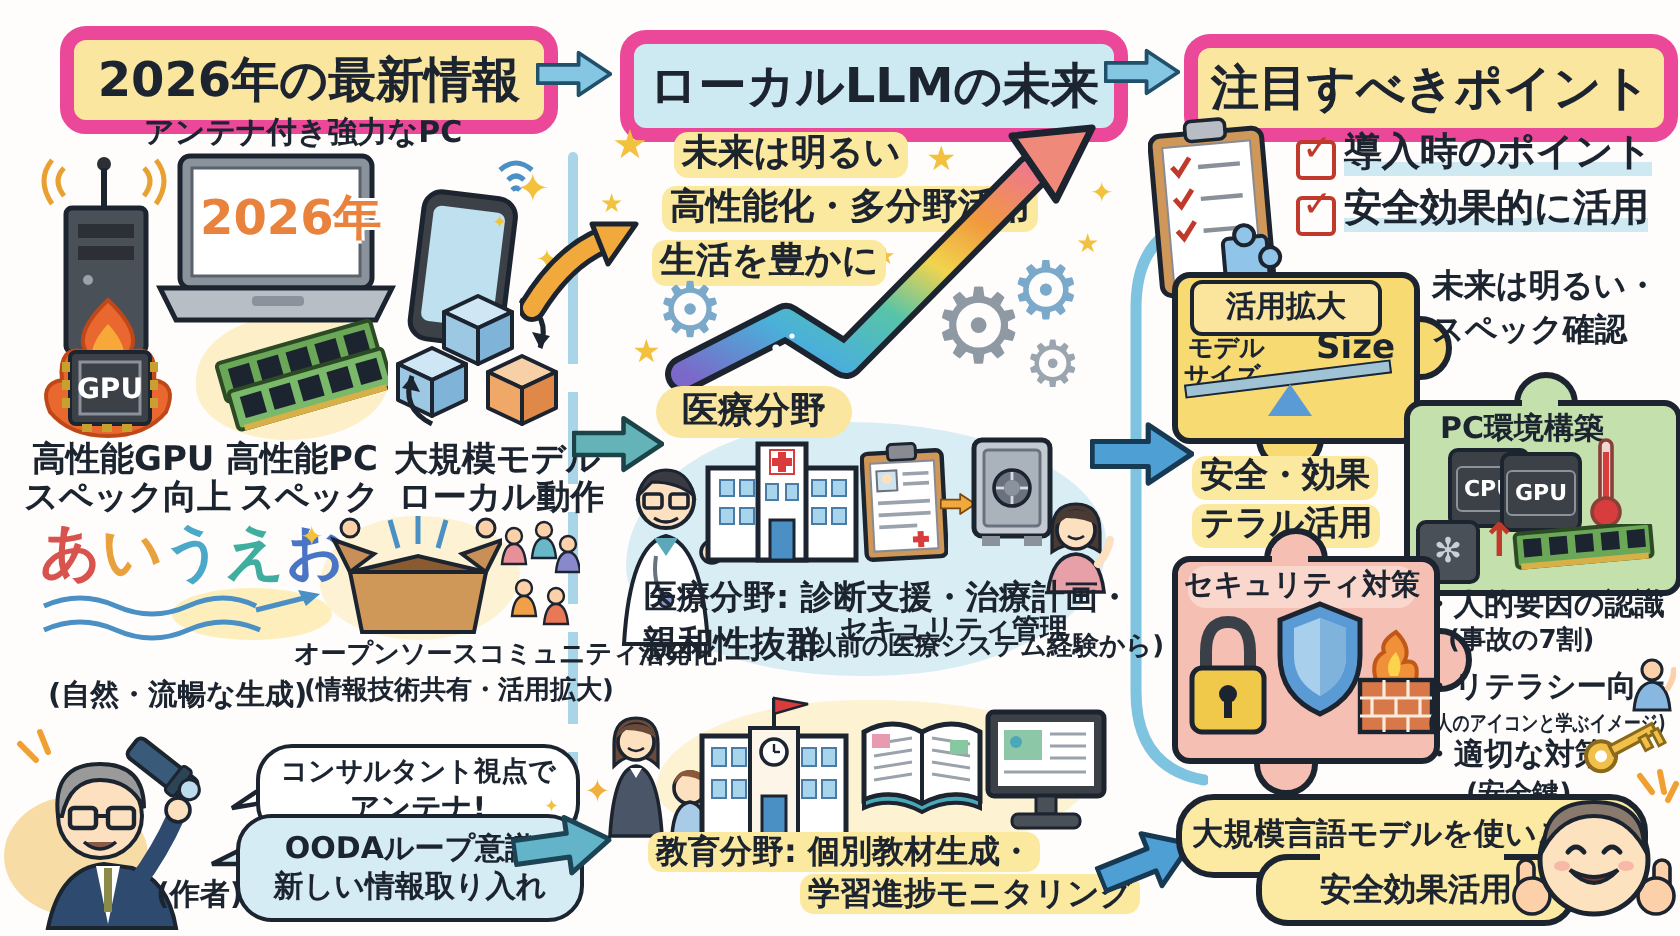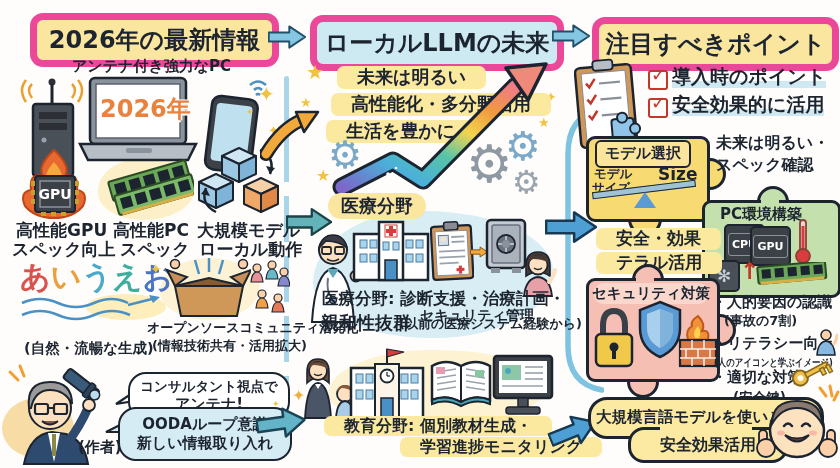--- a/index.html
+++ b/index.html
@@ -1,20 +1,20 @@
 <!DOCTYPE html>
 <html><head>
 <meta charset="utf-8">
 <style>
   html,body{margin:0;padding:0;}
   body{font-family:"DejaVu Sans","Liberation Sans",sans-serif;background:#ffffff;}
   #stage{position:relative;width:840px;height:468px;background:#fefdfb;overflow:hidden;color:#1c2430;}
   .abs{position:absolute;}
   .t{position:absolute;font-weight:700;color:#1c2430;white-space:nowrap;line-height:1.15;}
-  .hl{background:#fce9a0;border-radius:7px;padding:1px 20px;}
+  .hl{background:#fce9a0;border-radius:7px;padding:1px 4px;}
   .ttl{position:absolute;display:flex;align-items:center;justify-content:center;
        border:7px solid #ec4899;border-radius:13px;font-weight:800;font-size:24px;}
   .blob{position:absolute;}
   .star{position:absolute;color:#f2c23e;line-height:1;font-weight:400;}
   .chkbox{position:absolute;width:16px;height:16px;border:2.5px solid #c0392b;border-radius:3px;}
   .chktick{position:absolute;color:#c0392b;font-weight:800;}
   .chktxt{box-shadow:inset 0 -7px 0 #cfe9f2;}
   .chip{position:absolute;background:#3c4148;border:2.5px solid #1c2430;border-radius:5px;
         display:flex;align-items:center;justify-content:center;}
   .chip .inner{color:#fff;font-size:11px;font-weight:700;border:1.5px solid #8a929c;border-radius:3px;padding:4px 3px;}
@@ -495,21 +495,21 @@
   <div class="chkbox" style="left:648px;top:98px;"></div>
   <span class="chktick" style="left:651px;top:92px;font-size:18px;">✓</span>
   <span class="t chktxt" style="left:672px;top:94px;font-size:19px;">安全効果的に活用</span>
 
   <div class="knob" style="left:694px;top:158px;width:26px;height:26px;background:#f8da72;"></div>
   <div class="knob" style="left:628px;top:202px;width:28px;height:28px;background:#f8da72;"></div>
   <div class="puz" style="left:586px;top:136px;width:118px;height:80px;background:#f8da72;"></div>
   <div class="patch" style="left:696px;top:164px;width:8px;height:16px;background:#f8da72;"></div>
   <div class="patch" style="left:634px;top:205px;width:18px;height:10px;background:#f8da72;"></div>
   <div class="t" style="left:595px;top:140px;width:92px;height:24px;border:2.5px solid #1c2430;border-radius:6px;background:#fbe59c;display:flex;align-items:center;justify-content:center;font-size:15px;">
-    <span>モデル選択</span>
+    <span>活用拡大</span>
   </div>
   <span class="t" style="left:594px;top:167px;font-size:12.5px;">モデル</span>
   <span class="t" style="left:592px;top:181px;font-size:12.5px;">サイズ</span>
   <span class="t" style="left:658px;top:165px;font-size:17px;">Size</span>
   <div class="abs" style="left:592px;top:186px;width:102px;height:5px;background:#9fc3d4;border:1.5px solid #1c2430;transform:rotate(-7deg);"></div>
   <div class="abs" style="left:634px;top:192px;width:0;height:0;border-left:11px solid transparent;border-right:11px solid transparent;border-bottom:16px solid #5b9bd5;"></div>
   <span class="t" style="left:716px;top:134px;font-size:16px;">未来は明るい・</span>
   <span class="t" style="left:716px;top:156px;font-size:16px;">スペック確認</span>
 
   <div class="knob" style="left:757px;top:186px;width:26px;height:26px;background:#c3e0ad;"></div>

